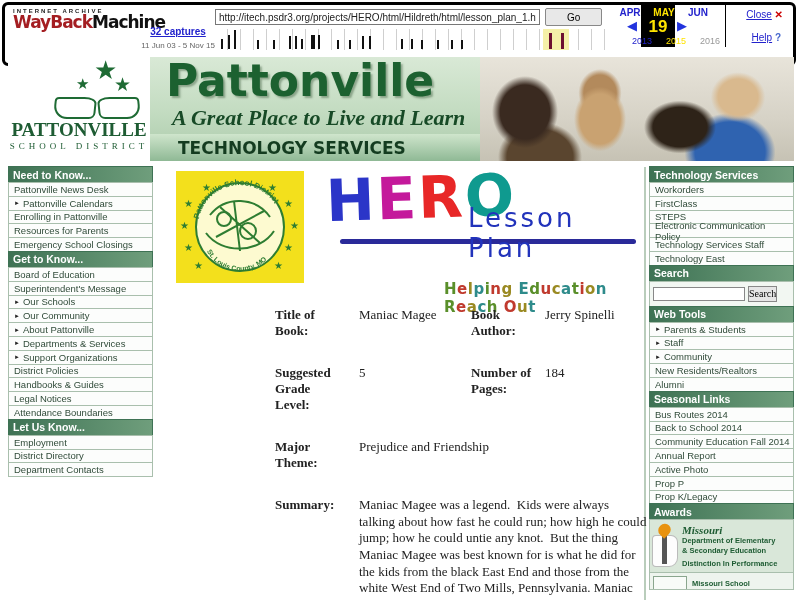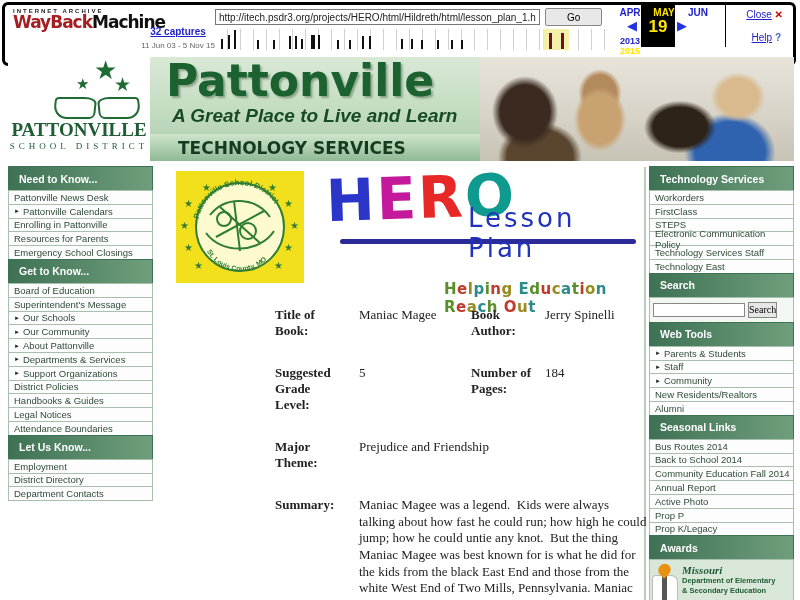--- a/index.html
+++ b/index.html
@@ -29,21 +29,21 @@
   .wb-timeline .mbar { position:absolute; bottom:1px; width:3px; height:16px; background:#6d1030; }
   .wb-nav { position:absolute; left:608px; top:0; width:112px; height:42px; }
   .wb-black { position:absolute; left:28px; top:0px; width:34px; height:42px; background:#000; }
   .wb-mrow { position:absolute; left:0; top:2px; width:100%; display:flex; font-size:10px; font-weight:bold; }
   .wb-mrow span { width:34px; text-align:center; }
   .m-prev,.m-next { color:#2222cc; cursor:pointer; }
   .m-cur { color:#ffe400; }
   .wb-day { position:absolute; left:28px; top:12px; width:34px; text-align:center;
             color:#ffe400; font-size:17px; font-weight:bold; }
   .wb-arrow { position:absolute; top:14px; font-size:13px; color:#2233dd; cursor:pointer; line-height:1; }
-  .wb-yrow { position:absolute; left:0; top:31px; width:100%; display:flex; font-size:9px; font-weight:bold;flex-direction:column; }
+  .wb-yrow { position:absolute; left:12px; top:31px; width:100%; display:flex; font-size:9px; font-weight:normal; }
   .wb-yrow span { width:34px; text-align:center; }
   .y-prev { color:#2222cc; cursor:pointer; }
   .y-cur { color:#ffe400; }
   .y-next { color:#999; cursor:pointer; }
   .wb-right { position:absolute; right:0px; top:0; width:68px; height:42px; border-left:1px solid #000; }
   .wb-close { position:absolute; right:10px; top:4px; font-size:10px; }
   .wb-close a { color:#2222cc; text-decoration:underline; cursor:pointer; }
   .wb-close .x { color:#cc0000; font-weight:bold; }
   .wb-help { position:absolute; right:12px; bottom:4px; font-size:10px; }
   .wb-help a { color:#2222cc; text-decoration:underline; cursor:pointer; }
@@ -61,42 +61,42 @@
   .logo-book .pgr { right:0; border-radius:30% 4px 14px 6px; transform:skewX(6deg); }
   .logo-name { position:absolute; left:0; top:62px; width:142px; text-align:center;
                font-family:"Liberation Serif", serif; font-weight:bold; color:#1e5c33;
                font-size:19px; letter-spacing:0px; }
   .logo-sub { position:absolute; left:0; top:84px; width:142px; text-align:center;
               font-family:"Liberation Serif", serif; color:#1e5c33; font-size:9px; letter-spacing:4px; }
   .hdr-mid { position:absolute; left:142px; top:0; width:330px; height:104px;
              background:linear-gradient(180deg,#d9e9d6 0%,#c2dbc0 55%,#a9c9a9 100%); }
   .hdr-title { position:absolute; left:16px; top:-2px; font-family:"DejaVu Sans", sans-serif;
                font-weight:bold; font-size:44px; color:#1c6130; text-shadow:2px 2px 2px rgba(60,90,60,.45); }
-  .hdr-tagline { position:absolute; left:22px; top:48px; font-family:Liberation Sans, sans-serif;
-                 font-style:italic; font-weight:bold; font-size:19px; color:#174a26; }
+  .hdr-tagline { position:absolute; left:22px; top:48px; font-family:Liberation Serif, serif;
+                 font-style:italic; font-weight:bold; font-size:22px; color:#174a26; }
   .hdr-band { position:absolute; left:0px; bottom:0px; width:330px; height:27px;
               background:linear-gradient(180deg,#cfe5cc,#8fb995); display:flex; align-items:center; }
   .hdr-band span { margin-left:28px; font-size:17px; font-weight:bold; color:#143c20;
                    font-family:"DejaVu Sans", sans-serif; }
   .hdr-photo { position:absolute; left:472px; top:0; width:314px; height:104px; overflow:hidden;
       background:
         radial-gradient(55px 60px at 45px 55px, #3a2a20 0 45%, transparent 60%),
         radial-gradient(42px 52px at 120px 62px, #c9a271 0 48%, transparent 62%),
         radial-gradient(36px 40px at 120px 36px, #b38a5c 0 45%, transparent 60%),
         radial-gradient(60px 44px at 200px 70px, #2e2318 0 45%, transparent 60%),
         radial-gradient(44px 40px at 258px 40px, #d9b98e 0 45%, transparent 62%),
         radial-gradient(70px 60px at 250px 95px, #2f63b0 0 50%, transparent 65%),
         radial-gradient(60px 50px at 60px 100px, #5a452f 0 55%, transparent 70%),
         linear-gradient(180deg,#e8e4da 0%,#d6d2c6 60%,#c6c2b4 100%); }
 
   
   .panel { position:absolute; width:145px; }
   #left-panel { left:8px; top:167px; }
   #right-panel { left:649px; top:167px; }
-  .p-head { height:25px; margin-top:-1px; display:flex; align-items:center; padding-left:10px;
+  .p-head { height:17px; margin-top:-1px; display:flex; align-items:center; padding-left:4px;
             background:linear-gradient(90deg,#3e7254,#6f9e7c); border:1px solid #3e7254;
             color:#fff; font-size:10.5px; font-weight:bold; }
   .p-item { height:14.8px; margin-top:-1px; display:flex; align-items:center; padding-left:5px;
             background:#fcfdfc; border:1px solid #a9bfad; font-size:9.5px; color:#2f4a38; cursor:pointer; }
   .p-item .arr { font-size:6px; color:#222; margin-right:3px; }
   .p-search { margin-top:-1px; border:1px solid #a9bfad; background:#f2f7f2; padding:4px 3px;
               display:flex; align-items:center; gap:3px; }
   .p-search input { width:92px; height:14px; border:1px solid #888; font-size:10px; }
   .p-search button { height:16px; font-size:10px; font-family:"Liberation Serif", serif;
                      background:#e6e6e6; border:1px solid #888; cursor:pointer; }

